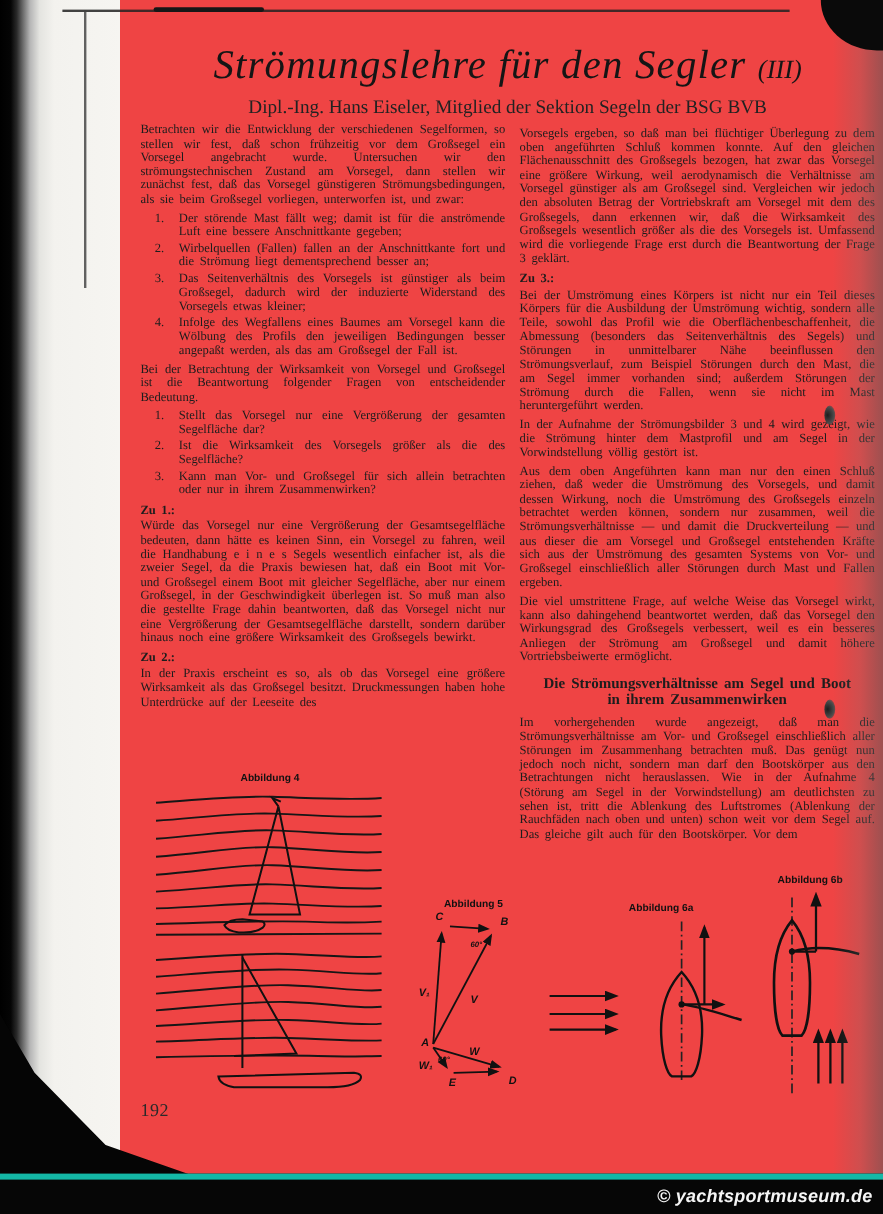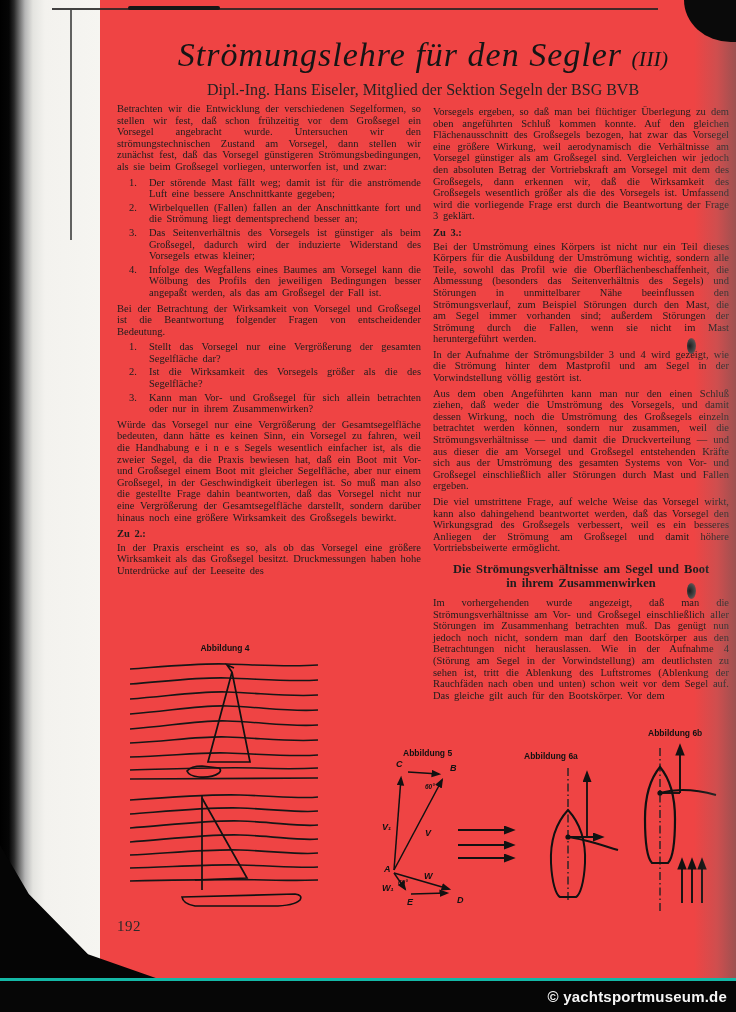--- a/index.html
+++ b/index.html
@@ -42,22 +42,22 @@
 
   
   .fig{position:absolute;}
   .fig svg text{font-family:"Liberation Sans",sans-serif;}
   .fig-label{font-weight:bold;font-size:8.5px;fill:#111;}
   .hand{font-family:"DejaVu Serif",serif;font-style:italic;font-weight:bold;font-size:9px;fill:#111;}
   .hand-sm{font-family:"DejaVu Serif",serif;font-style:italic;font-weight:bold;font-size:6.5px;fill:#111;}
   .page-num{position:absolute;left:117px;top:918px;font-size:15px;color:#2a2a2a;letter-spacing:.5px;}
 
   
-  .bar{position:absolute;left:0;bottom:0;width:736px;height:34px;background:#060606;border-top:3px solid #14b8a6;
-    display:flex;align-items:center;justify-content:flex-end;box-sizing:border-box;padding-right:9px;}
+  .bar{position:absolute;left:0;bottom:0;width:736px;height:34px;background:#060606;border-top:5px solid #14b8a6;
+    display:flex;align-items:center;justify-content:flex-end;box-sizing:border-box;padding-right:9px;font-style:italic;}
   .bar .copy{font-family:"Liberation Sans",sans-serif;font-weight:bold;font-size:15px;color:#f5f5f5;letter-spacing:.2px;}
 </style>
 </head>
 <body>
 
 <div class="scan">
 
   <svg width="0" height="0" style="position:absolute">
     <defs>
       <marker id="ah" markerWidth="8" markerHeight="8" refX="5" refY="2.5" orient="auto">
@@ -100,20 +100,21 @@
       </div>
       <div class="li">
         <span class="num">2.</span>
         <span class="txt">Ist die Wirksamkeit des Vorsegels größer als die des Segelfläche?</span>
       </div>
       <div class="li">
         <span class="num">3.</span>
         <span class="txt">Kann man Vor- und Großsegel für sich allein betrachten oder nur in ihrem Zusammenwirken?</span>
       </div>
     </div>
+    <div class="zu">Zu 1.:</div>
     <p>Würde das Vorsegel nur eine Vergrößerung der Gesamtsegelfläche bedeuten, dann hätte es keinen Sinn, ein Vorsegel zu fahren, weil die Handhabung e i n e s Segels wesentlich einfacher ist, als die zweier Segel, da die Praxis bewiesen hat, daß ein Boot mit Vor- und Großsegel einem Boot mit gleicher Segelfläche, aber nur einem Großsegel, in der Geschwindigkeit überlegen ist. So muß man also die gestellte Frage dahin beantworten, daß das Vorsegel nicht nur eine Vergrößerung der Gesamtsegelfläche darstellt, sondern darüber hinaus noch eine größere Wirksamkeit des Großsegels bewirkt.</p>
     <div class="zu">Zu 2.:</div>
     <p>In der Praxis erscheint es so, als ob das Vorsegel eine größere Wirksamkeit als das Großsegel besitzt. Druckmessungen haben hohe Unterdrücke auf der Leeseite des</p>
   </div>
 
   <div class="col col-right">
     <p>Vorsegels ergeben, so daß man bei flüchtiger Überlegung zu dem oben angeführten Schluß kommen konnte. Auf den gleichen Flächenausschnitt des Großsegels bezogen, hat zwar das Vorsegel eine größere Wirkung, weil aerodynamisch die Verhältnisse am Vorsegel günstiger als am Großsegel sind. Vergleichen wir jedoch den absoluten Betrag der Vortriebskraft am Vorsegel mit dem des Großsegels, dann erkennen wir, daß die Wirksamkeit des Großsegels wesentlich größer als die des Vorsegels ist. Umfassend wird die vorliegende Frage erst durch die Beantwortung der Frage 3 geklärt.</p>
     <div class="zu">Zu 3.:</div>
     <p>Bei der Umströmung eines Körpers ist nicht nur ein Teil dieses Körpers für die Ausbildung der Umströmung wichtig, sondern alle Teile, sowohl das Profil wie die Oberflächenbeschaffenheit, die Abmessung (besonders das Seitenverhältnis des Segels) und Störungen in unmittelbarer Nähe beeinflussen den Strömungsverlauf, zum Beispiel Störungen durch den Mast, die am Segel immer vorhanden sind; außerdem Störungen der Strömung durch die Fallen, wenn sie nicht im Mast heruntergeführt werden.</p>
     <p>In der Aufnahme der Strömungsbilder 3 und 4 wird gezeigt, wie die Strömung hinter dem Mastprofil und am Segel in der Vorwindstellung völlig gestört ist.</p>
@@ -155,21 +156,21 @@
         <path d="M15,243 C60,242 110,241 150,242 C175,243 190,242 203,242"></path>
       </g>
       <g stroke="#111" stroke-width="1.7" fill="none">
         <path d="M87,157 L87,252"></path>
         <path d="M87,160 L132,240 L80,242"></path>
         <path d="M67,259 L180,256 Q188,257 185,262 Q179,268 158,268 L80,268 Q68,266 67,259 Z"></path>
       </g>
     </svg>
   </div>
 
-  <div class="fig" style="left:348px;top:742px;width:140px;height:168px;margin-left:33px;">
+  <div class="fig" style="left:348px;top:742px;width:140px;height:168px;">
     <svg width="140" height="168" viewBox="0 0 140 168">
       <text x="22" y="14" class="fig-label">Abbildung 5</text>
       <g stroke="#111" stroke-width="1.5" fill="none">
         <path d="M27,30 L58,32" marker-end="url(#ah)"></path>
         <path d="M13,128 L20,36" marker-end="url(#ah)"></path>
         <path d="M13,128 L61,38" marker-end="url(#ah)"></path>
         <path d="M13,131 L68,147" marker-end="url(#ah)"></path>
         <path d="M13,131 L24,147" marker-end="url(#ah)"></path>
         <path d="M30,152 L66,151" marker-end="url(#ah)"></path>
       </g>

